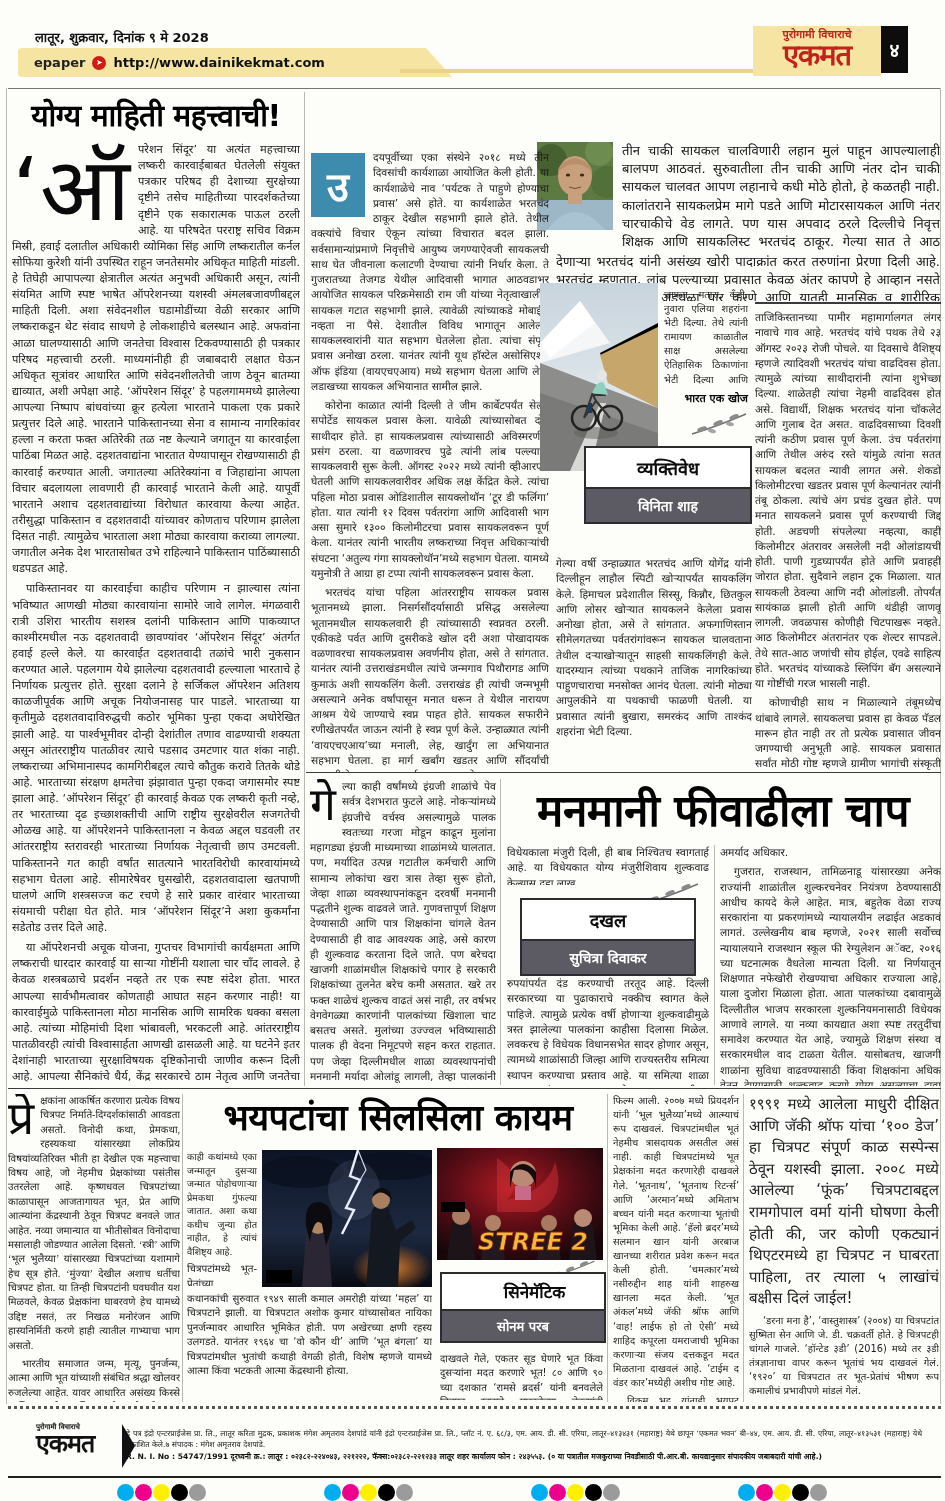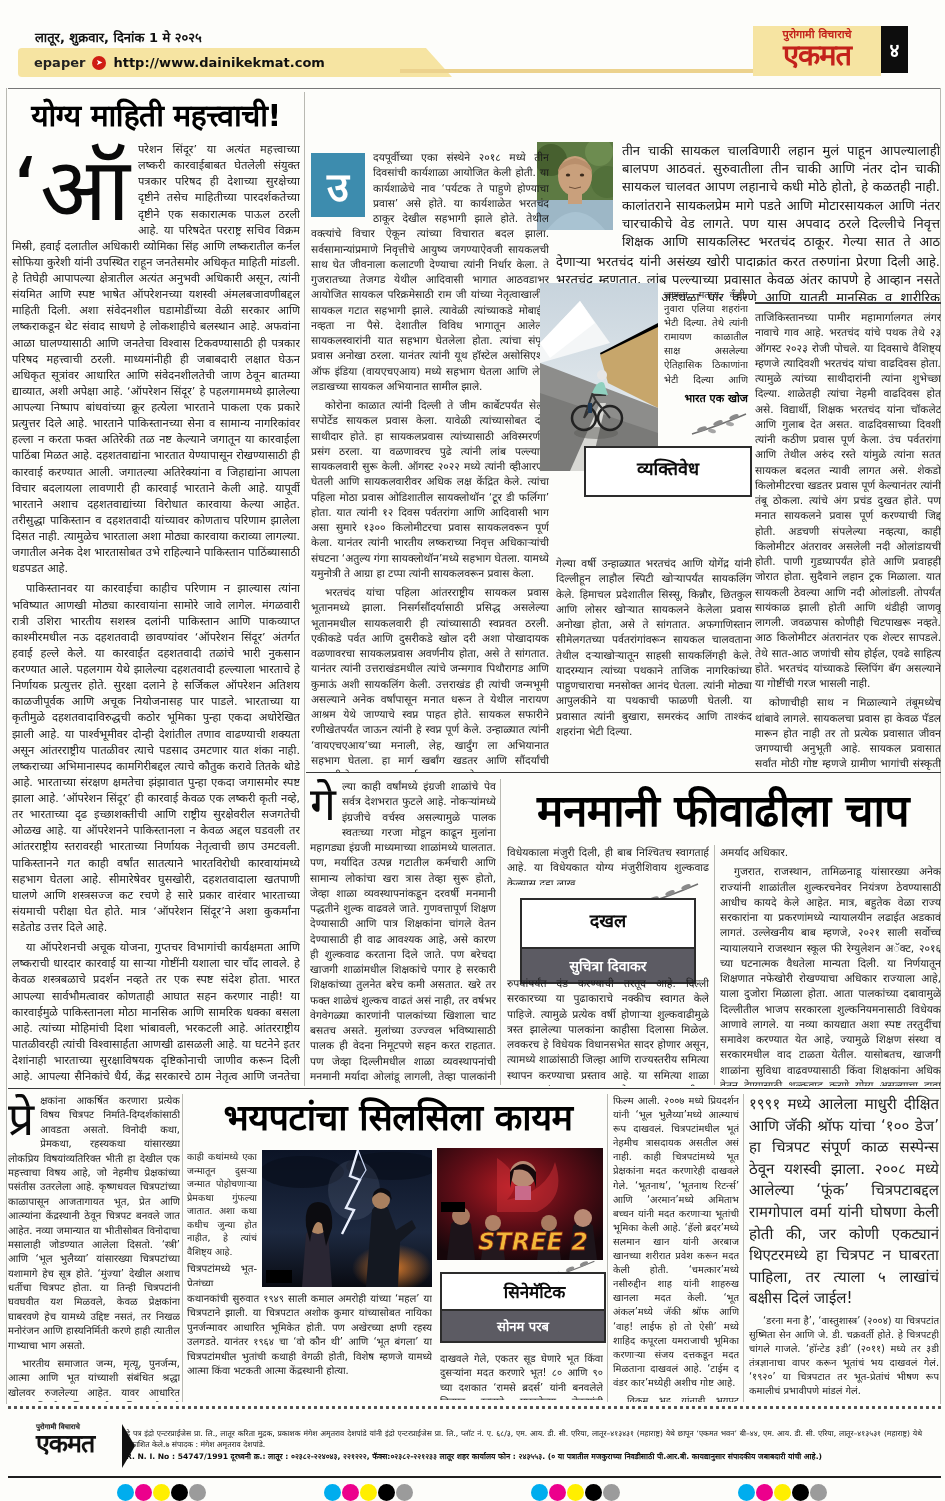--- a/index.html
+++ b/index.html
@@ -26,21 +26,21 @@
   .pgno{background:#0d0d0d;color:#fff;display:flex;align-items:center;justify-content:center;
       font-size:19px;font-weight:bold;}
   .tanstrip{background:#ecd28d;height:4px;}
   
   .dc-edit{float:left;font-size:88px;line-height:0.95;padding:6px 8px 0 0;color:#0a0a0a;}
   .dc-blue{float:left;width:54px;height:64px;background:#3d8cae;color:#fff;font-size:40px;font-weight:bold;
       display:flex;align-items:center;justify-content:center;margin:3px 8px 2px 0;}
   .dc-plain{float:left;font-size:46px;line-height:1.0;padding:2px 6px 0 0;color:#0a0a0a;}
   
   .bybox{border:2px solid #2c2c2c;background:#fff;text-align:center;}
-  .bybox .lbl{font-weight:bold;font-size:18px;color:#0c0c0c;padding:8px 0 15px 0;}
+  .bybox .lbl{font-weight:bold;font-size:18px;color:#0c0c0c;padding:8px 0 7px 0;}
   .bybox .auth{background:#5c5b63;color:#fff;font-size:14px;font-weight:bold;padding:7px 0;
       border-top:2px solid #2c2c2c;}
   .caption{font-weight:bold;font-size:11px;text-align:right;color:#0a0a0a;}
   .intro{font-size:13px;line-height:1.4;text-align:justify;color:#151515;}
   .footline{font-size:7.6px;line-height:1.5;color:#111;text-align:justify;}
   .dotline{border-top:3px dotted #555;height:0;}
   .solidline{background:#1f1f1f;height:2px;}
   #regdots{display:flex;justify-content:space-evenly;align-items:center;width:100%;}
   .dotgroup{display:flex;}
   .dotgroup span{width:17px;height:17px;border-radius:50%;display:inline-block;margin-right:1px;}
@@ -48,21 +48,21 @@
   .f-logo-name{font-size:25px;font-weight:bold;color:#111;line-height:1;letter-spacing:-1px;}
   .f-tri{width:0;height:0;border-top:22px solid transparent;border-bottom:22px solid transparent;
       border-left:13px solid #111;}
   .clamp{overflow:hidden;}
 </style>
 </head>
 <body>
 
 <div class="page">
 
-  <div class="abs dateline" style="left:35px;top:28px;">लातूर, शुक्रवार, दिनांक 1 मे २०२५</div>
+  <div class="abs dateline" style="left:35px;top:28px;">लातूर, शुक्रवार, दिनांक ९ मे 2028</div>
   <div class="abs epaper-band" style="left:18px;top:48px;width:392px;">
     <span class="lbl">epaper</span>
     <span class="ep-ic">➤</span>
     <span class="url">http://www.dainikekmat.com</span>
   </div>
   <div class="abs tanstrip" style="left:400px;top:69px;width:508px;"></div>
   <div class="abs masthead" style="left:753px;top:26px;width:128px;height:47px;">
     <div class="m-tag">पुरोगामी विचाराचे</div>
     <div class="m-name">एकमत</div>
   </div>
@@ -140,20 +140,21 @@
     <path d="M4 26 Q30 18 58 6" stroke="#6f6f6f" stroke-width="1.4" fill="none"></path>
     <ellipse cx="14" cy="21" rx="5" ry="2.2" fill="#8a8a8a" transform="rotate(-18 14 21)"></ellipse>
     <ellipse cx="30" cy="15" rx="5" ry="2.2" fill="#8a8a8a" transform="rotate(-22 30 15)"></ellipse>
     <ellipse cx="46" cy="9" rx="5" ry="2.2" fill="#8a8a8a" transform="rotate(-25 46 9)"></ellipse>
     <ellipse cx="24" cy="23" rx="4" ry="2" fill="#a5a5a5" transform="rotate(14 24 23)"></ellipse>
     <ellipse cx="42" cy="16" rx="4" ry="2" fill="#a5a5a5" transform="rotate(10 42 16)"></ellipse>
   </svg>
 
   <div class="abs bybox" style="left:584px;top:446px;width:164px;">
     <div class="lbl">व्यक्तिवेध</div>
+    <div class="auth">विनिता शाह</div>
   </div>
 
   <div class="abs bt clamp" style="left:556px;top:556px;width:196px;height:214px;">गेल्या वर्षी उन्हाळ्यात भरतचंद आणि योगेंद्र यांनी दिल्लीहून लाहौल स्पिटी खोऱ्यापर्यंत सायकलिंग केले. हिमाचल प्रदेशातील सिस्सू, किन्नौर, छितकुल आणि लोसर खोऱ्यात सायकलने केलेला प्रवास अनोखा होता, असे ते सांगतात. अफगाणिस्तान सीमेलगतच्या पर्वतरांगांवरून सायकल चालवताना तेथील दऱ्याखोऱ्यातून साहसी सायकलिंगही केले. यादरम्यान त्यांच्या पथकाने ताजिक नागरिकांच्या पाहुणचाराचा मनसोक्त आनंद घेतला. त्यांनी मोठ्या आपुलकीने या पथकाची फाळणी घेतली. या प्रवासात त्यांनी बुखारा, समरकंद आणि ताश्कंद शहरांना भेटी दिल्या.</div>
 
   <div class="abs clamp" style="left:755px;top:310px;width:186px;height:460px;">
     <p class="bt">ताजिकिस्तानच्या पामीर महामार्गालगत लंगर नावाचे गाव आहे. भरतचंद यांचे पथक तेथे २३ ऑगस्ट २०२३ रोजी पोचले. या दिवसाचे वैशिष्ट्य म्हणजे त्यादिवशी भरतचंद यांचा वाढदिवस होता. त्यामुळे त्यांच्या साथीदारांनी त्यांना शुभेच्छा दिल्या. शाळेतही त्यांचा नेहमी वाढदिवस होत असे. विद्यार्थी, शिक्षक भरतचंद यांना चॉकलेट आणि गुलाब देत असत. वाढदिवसाच्या दिवशी त्यांनी कठीण प्रवास पूर्ण केला. उंच पर्वतरांगा आणि तेथील अरुंद रस्ते यांमुळे त्यांना सतत सायकल बदलत न्यावी लागत असे. शेकडो किलोमीटरचा खडतर प्रवास पूर्ण केल्यानंतर त्यांनी तंबू ठोकला. त्यांचे अंग प्रचंड दुखत होते. पण मनात सायकलने प्रवास पूर्ण करण्याची जिद्द होती. अडचणी संपलेल्या नव्हत्या, काही किलोमीटर अंतरावर असलेली नदी ओलांडायची होती. पाणी गुडघ्यापर्यंत होते आणि प्रवाहही जोरात होता. सुदैवाने लहान ट्रक मिळाला. यात सायकली ठेवल्या आणि नदी ओलांडली. तोपर्यंत सायंकाळ झाली होती आणि थंडीही जाणवू लागली. जवळपास कोणीही चिटपाखरू नव्हते. आठ किलोमीटर अंतरानंतर एक शेल्टर सापडले. तेथे सात-आठ जणांची सोय होईल, एवढे साहित्य होते. भरतचंद यांच्याकडे स्लिपिंग बॅग असल्याने या गोष्टींची गरज भासली नाही.</p>
     <p class="bt ind">कोणाचीही साथ न मिळाल्याने तंबूमध्येच थांबावे लागले. सायकलचा प्रवास हा केवळ पॅडल मारून होत नाही तर तो प्रत्येक प्रवासात जीवन जगण्याची अनुभूती आहे. सायकल प्रवासात सर्वांत मोठी गोष्ट म्हणजे ग्रामीण भागांची संस्कृती जवळून पाहायला मिळणे. सामान्य पर्यटक जात नाहीत अशा ठिकाणी सायकलस्वार पोचतात. या प्रवासात अनोळखी व्यक्ती देखील जवळच्या होऊ लागतात.</p>
   </div>
 
   <div class="abs hrule" style="left:306px;top:772px;width:635px;"></div>
@@ -184,21 +185,21 @@
   <div class="abs bt clamp" style="left:507px;top:976px;width:202px;height:110px;">रुपयांपर्यंत दंड करण्याची तरतूद आहे. दिल्ली सरकारच्या या पुढाकाराचे नक्कीच स्वागत केले पाहिजे. त्यामुळे प्रत्येक वर्षी होणाऱ्या शुल्कवाढीमुळे त्रस्त झालेल्या पालकांना काहीसा दिलासा मिळेल. लवकरच हे विधेयक विधानसभेत सादर होणार असून, त्यामध्ये शाळांसाठी जिल्हा आणि राज्यस्तरीय समित्या स्थापन करण्याचा प्रस्ताव आहे. या समित्या शाळा व्यवस्थापनांकडून करण्यात येणाऱ्या शुल्कवाढीच्या प्रस्तावांची पारदर्शक आणि बेहतर नोंदणी करतील. हे विधेयक स्पष्टपणे असहाय्य पालकांना शाळा व्यवस्थापनाच्या मनमानीपासून वाचवण्याच्या हेतूने आणले जात आहे. कारण अनेकदा शाळा व्यवस्थापनाशी संबंधित अधिकारी मनमानी शुल्कवाढ करत राहतात. ही पद्धत एखाद्या सक्तीच्या वसुलीप्रमाणेच वाटते. यामागे मुख्य कारण म्हणजे शाळा व्यवस्थापनाकडे असलेले</div>
 
   <div class="abs vrule" style="left:714px;top:845px;height:240px;"></div>
   <div class="abs clamp" style="left:720px;top:845px;width:221px;height:241px;">
     <p class="bt">अमर्याद अधिकार.</p>
     <p class="bt ind">गुजरात, राजस्थान, तामिळनाडू यांसारख्या अनेक राज्यांनी शाळांतील शुल्करचनेवर नियंत्रण ठेवण्यासाठी आधीच कायदे केले आहेत. मात्र, बहुतेक वेळा राज्य सरकारांना या प्रकरणांमध्ये न्यायालयीन लढाईत अडकावं लागतं. उल्लेखनीय बाब म्हणजे, २०२१ साली सर्वोच्च न्यायालयाने राजस्थान स्कूल फी रेग्युलेशन अॅक्ट, २०१६ च्या घटनात्मक वैधतेला मान्यता दिली. या निर्णयातून शिक्षणात नफेखोरी रोखण्याचा अधिकार राज्याला आहे, याला दुजोरा मिळाला होता. आता पालकांच्या दबावामुळे दिल्लीतील भाजप सरकारला शुल्कनियमनासाठी विधेयक आणावे लागले. या नव्या कायद्यात अशा स्पष्ट तरतुदींचा समावेश करण्यात येत आहे, ज्यामुळे शिक्षण संस्था व सरकारमधील वाद टाळता येतील. यासोबतच, खाजगी शाळांना सुविधा वाढवण्यासाठी किंवा शिक्षकांना अधिक वेतन देण्यासाठी शुल्कवाढ करणे योग्य असल्याचा दावा करता येणार नाही. वास्तविक, शाळा व्यवस्थापन वारंवार अशाच कारणांचा उल्लेख करून शुल्क वाढवतात. पण याचं दुसरं वास्तव म्हणजे, त्या शाळांपैकी बहुतांश शाळा आपले उत्पन्न-खर्चाचे तपशील उघड करायला तयार नसतात. त्यामुळे पालक माहितीअभावी फसले जातात. या पार्श्वभूमीवर हा कायदा नक्कीच प्रभावी ठरेल. कठोर कायदेशीर उपायांमुळे शिक्षणव्यवस्था ही फक्त नफा मिळवण्याचे साधन न राहता, खऱ्या अर्थाने अर्थपूर्ण शिक्षणाची प्रक्रिया बनू शकेल.</p>
   </div>
 
   <div class="abs hrule" style="left:8px;top:1088px;width:933px;"></div>
 
-  <div class="abs clamp" style="left:8px;top:1094px;width:172px;height:308px;">
+  <div class="abs clamp" style="left:8px;top:1094px;width:172px;height:308px;font-family:Liberation Serif, serif;">
     <span class="dc-plain">प्रे</span>
     <p class="bt" style="font-size:10px;">क्षकांना आकर्षित करणारा प्रत्येक विषय चित्रपट निर्माते-दिग्दर्शकांसाठी आवडता असतो. विनोदी कथा, प्रेमकथा, रहस्यकथा यांसारख्या लोकप्रिय विषयांव्यतिरिक्त भीती हा देखील एक महत्त्वाचा विषय आहे, जो नेहमीच प्रेक्षकांच्या पसंतीस उतरलेला आहे. कृष्णधवल चित्रपटांच्या काळापासून आजतागायत भूत, प्रेत आणि आत्म्यांना केंद्रस्थानी ठेवून चित्रपट बनवले जात आहेत. नव्या जमान्यात या भीतीसोबत विनोदाचा मसालाही जोडण्यात आलेला दिसतो. ‘स्त्री’ आणि ‘भूल भुलैय्या’ यांसारख्या चित्रपटांच्या यशामागे हेच सूत्र होते. ‘मुंज्या’ देखील अशाच धर्तीचा चित्रपट होता. या तिन्ही चित्रपटांनी घवघवीत यश मिळवले, केवळ प्रेक्षकांना घाबरवणे हेच यामध्ये उद्दिष्ट नसतं, तर निखळ मनोरंजन आणि हास्यनिर्मिती करणे हाही त्यातील गाभ्याचा भाग असतो.</p>
     <p class="bt ind" style="font-size:10px;">भारतीय समाजात जन्म, मृत्यू, पुनर्जन्म, आत्मा आणि भूत यांच्याशी संबंधित श्रद्धा खोलवर रुजलेल्या आहेत. यावर आधारित असंख्य किस्से आणि कथाही प्रचलित आहेत. जे लोक या गोष्टींवर विश्वास ठेवत नाहीत, तेही पूर्णपणे नाकारू शकत नाहीत. आजवर या गोष्टींना चित्रपटांतून नवे रूप पाहायला मिळाले. कधी या गोष्टींना विनोदाशी जोडलं जातं, तर कधी बदला घेण्याच्या कथांसोबत.</p>
   </div>
   <div class="abs vrule" style="left:182px;top:1094px;height:308px;"></div>
 
   <div class="abs hl" style="left:190px;top:1092px;width:416px;font-size:36px;text-align:center;white-space:nowrap;">भयपटांचा सिलसिला कायम</div>
 
   <div class="abs clamp" style="left:187px;top:1150px;width:70px;height:136px;">
     <p class="bt" style="font-size:9.4px;">काही कथांमध्ये एका जन्मातून दुसऱ्या जन्मात पोहोचणाऱ्या प्रेमकथा गुंफल्या जातात. अशा कथा कधीच जुन्या होत नाहीत, हे त्यांचं वैशिष्ट्य आहे.</p>
@@ -276,21 +277,21 @@
 
   <div class="abs vrule" style="left:607px;top:1094px;height:308px;"></div>
   <div class="abs clamp" style="left:613px;top:1094px;width:126px;height:308px;">
     <p class="bt" style="font-size:9.8px;">फिल्म आली. २००७ मध्ये प्रियदर्शन यांनी ‘भूल भुलैय्या’मध्ये आत्म्याचं रूप दाखवलं. चित्रपटांमधील भूतं नेहमीच त्रासदायक असतील असं नाही. काही चित्रपटांमध्ये भूत प्रेक्षकांना मदत करणारेही दाखवले गेले. ‘भूतनाथ’, ‘भूतनाथ रिटर्न्स’ आणि ‘अरमान’मध्ये अमिताभ बच्चन यांनी मदत करणाऱ्या भूतांची भूमिका केली आहे. ‘हॅलो ब्रदर’मध्ये सलमान खान यांनी अरबाज खानच्या शरीरात प्रवेश करून मदत केली होती. ‘चमत्कार’मध्ये नसीरुद्दीन शाह यांनी शाहरुख खानला मदत केली. ‘भूत अंकल’मध्ये जॅकी श्रॉफ आणि ‘वाह! लाईफ हो तो ऐसी’ मध्ये शाहिद कपूरला यमराजाची भूमिका करणाऱ्या संजय दत्तकडून मदत मिळताना दाखवलं आहे. ‘टाईम द वंडर कार’मध्येही अशीच गोष्ट आहे.</p>
     <p class="bt ind" style="font-size:9.8px;">विक्रम भट्ट यांनाही भयपट बनवण्याचा मोह आवरला नाही. ‘राज’च्या यशानंतर त्यांनी ‘१९२०’, ‘हॉन्टेड’ यांसारखे चित्रपट बनवले. २००३ मध्ये रामगोपाल वर्मा यांनी ‘भूत’ हा प्रयोगशील चित्रपट बनवला.</p>
   </div>
 
   <div class="abs vrule" style="left:743px;top:1094px;height:308px;"></div>
   <div class="abs clamp" style="left:749px;top:1094px;width:190px;height:308px;">
     <p class="bt" style="font-size:15px;">१९९१ मध्ये आलेला माधुरी दीक्षित आणि जॅकी श्रॉफ यांचा ‘१०० डेज’ हा चित्रपट संपूर्ण काळ सस्पेन्स ठेवून यशस्वी झाला. २००८ मध्ये आलेल्या ‘फूंक’ चित्रपटाबद्दल रामगोपाल वर्मा यांनी घोषणा केली होती की, जर कोणी एकट्यानं थिएटरमध्ये हा चित्रपट न घाबरता पाहिला, तर त्याला ५ लाखांचं बक्षीस दिलं जाईल!</p>
-    <p class="bt ind" style="font-size:9.8px;">‘डरना मना है’, ‘वास्तुशास्त्र’ (२००४) या चित्रपटांत सुष्मिता सेन आणि जे. डी. चक्रवर्ती होते. हे चित्रपटही चांगले गाजले. ‘हॉन्टेड ३डी’ (२०११) मध्ये तर ३डी तंत्रज्ञानाचा वापर करून भूतांचं भय दाखवलं गेलं. ‘१९२०’ या चित्रपटात तर भूत-प्रेतांचं भीषण रूप कमालीचं प्रभावीपणे मांडलं गेलं.</p>
+    <p class="bt ind" style="font-size:9.8px;">‘डरना मना है’, ‘वास्तुशास्त्र’ (२००४) या चित्रपटांत सुष्मिता सेन आणि जे. डी. चक्रवर्ती होते. हे चित्रपटही चांगले गाजले. ‘हॉन्टेड ३डी’ (2016) मध्ये तर ३डी तंत्रज्ञानाचा वापर करून भूतांचं भय दाखवलं गेलं. ‘१९२०’ या चित्रपटात तर भूत-प्रेतांचं भीषण रूप कमालीचं प्रभावीपणे मांडलं गेलं.</p>
     <p class="bt ind" style="font-size:9.8px;">अनेक भीतीदायक चित्रपटांमध्ये पौराणिक कथांचा आधार घेतलेला आढळतो. राजकुमार राव आणि श्रद्धा कपूरच्या ‘स्त्री’ व नंतरच्या ‘स्त्री-२’ या चित्रपटांमध्ये एका रात्री माणसांना उचलून नेणाऱ्या चेटकिणीची गोष्ट मांडली गेली. घराच्या बाहेर ‘नाले बा’ (उद्या या) असं लिहिण्याची प्रथा दाखवण्यात आली. अनुष्का शर्माचा ‘परी’ हा चित्रपटही पौराणिक कथांवर आधारित भीतीदायक चित्रपट होता. यात तिने ‘इफ्रित’ (भूतबाधित आत्मा) ची भूमिका साकारली होती. बिपाशा बसू आणि डिनो मोरियाचा ‘राज’ हा त्या काळातील सर्वोत्कृष्ट भयपट चित्रपटांपैकी एक आहे. अनुष्का शर्मा निर्मित ‘बुलबुल’मध्ये १९व्या शतकातील बंगालच्या पार्श्वभूमीवर चेटकिणीची अनोखी गोष्ट मांडली आहे. ‘एक थी डायन’ या इम्रान हाश्मीच्या चित्रपटात जादूटोण्याच्या प्रभावाखालील डायनची गोष्ट दाखवली गेली होती. हा चित्रपटही पौराणिक कथांवर आधारित होता.</p>
   </div>
 
   <div class="abs dotline" style="left:8px;top:1406px;width:933px;"></div>
 
   <div class="abs" style="left:36px;top:1424px;">
     <div class="f-logo-tag">पुरोगामी विचाराचे</div>
     <div class="f-logo-name">एकमत</div>
   </div>
   <div class="abs f-tri" style="left:122px;top:1424px;"></div>

